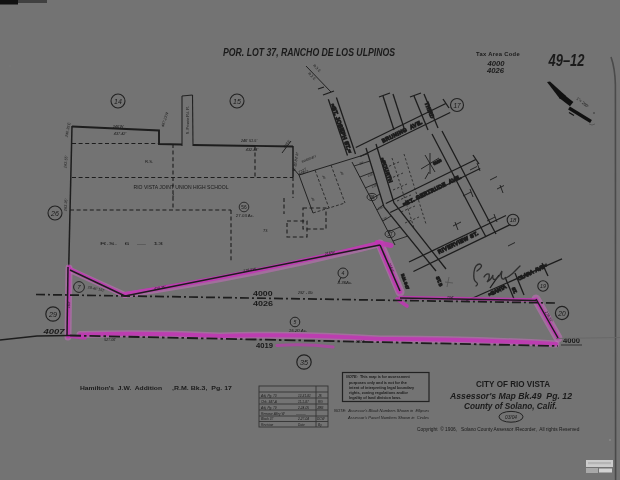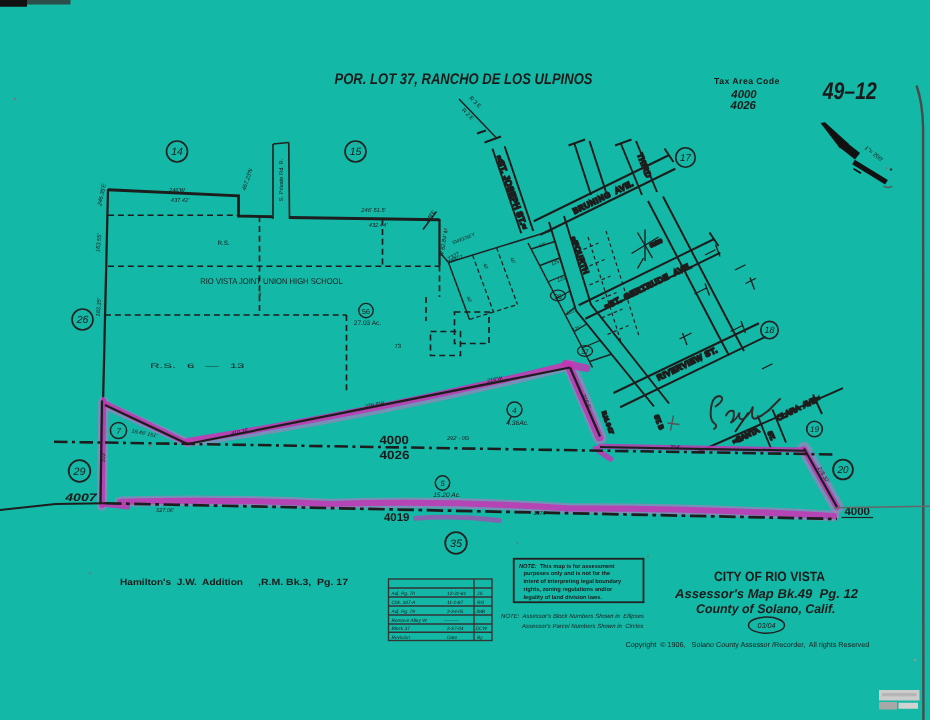--- a/index.html
+++ b/index.html
@@ -1,16 +1,16 @@
 <!DOCTYPE html>
 <html><head>
 <meta charset="utf-8">
 <style>
 html,body{margin:0;padding:0;background:#ffffff;}
-#page{position:relative;width:620px;height:480px;background:#14b8a6;overflow:hidden;
+#page{position:relative;width:620px;height:480px;background:#737373;overflow:hidden;
 font-family:"Liberation Sans",sans-serif;}
 svg{position:absolute;left:0;top:0;}
 text{fill:#1a1a1a;}
 </style>
 </head>
 <body>
 <div id="page">
 <svg width="620" height="480" viewBox="0 0 620 480">
 <g stroke-linecap="butt" fill="none">
 

